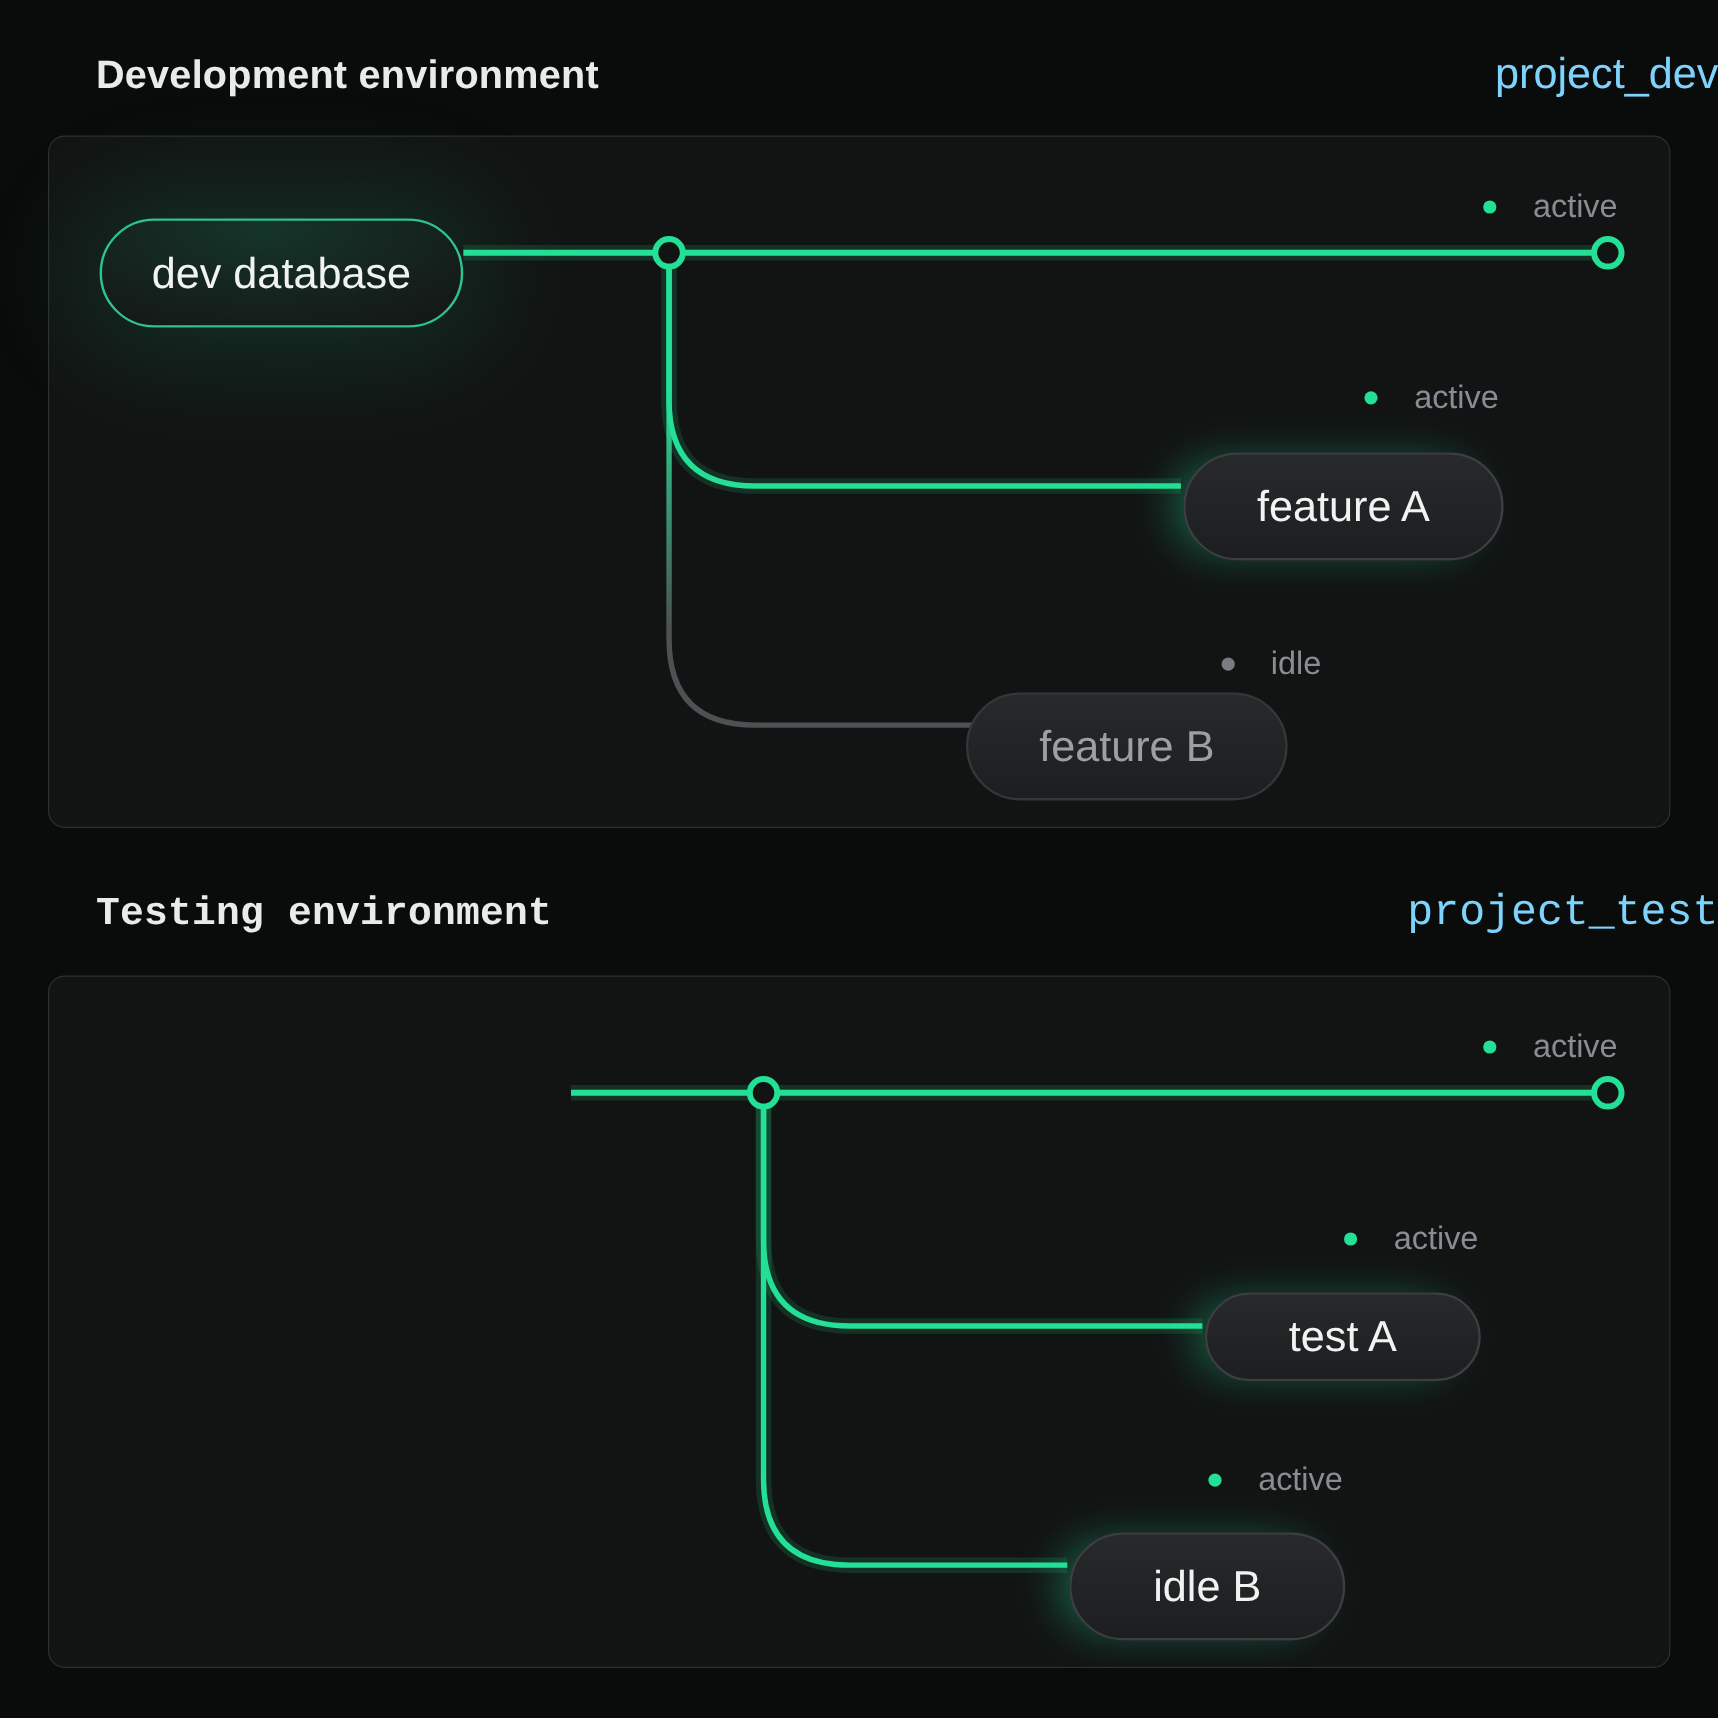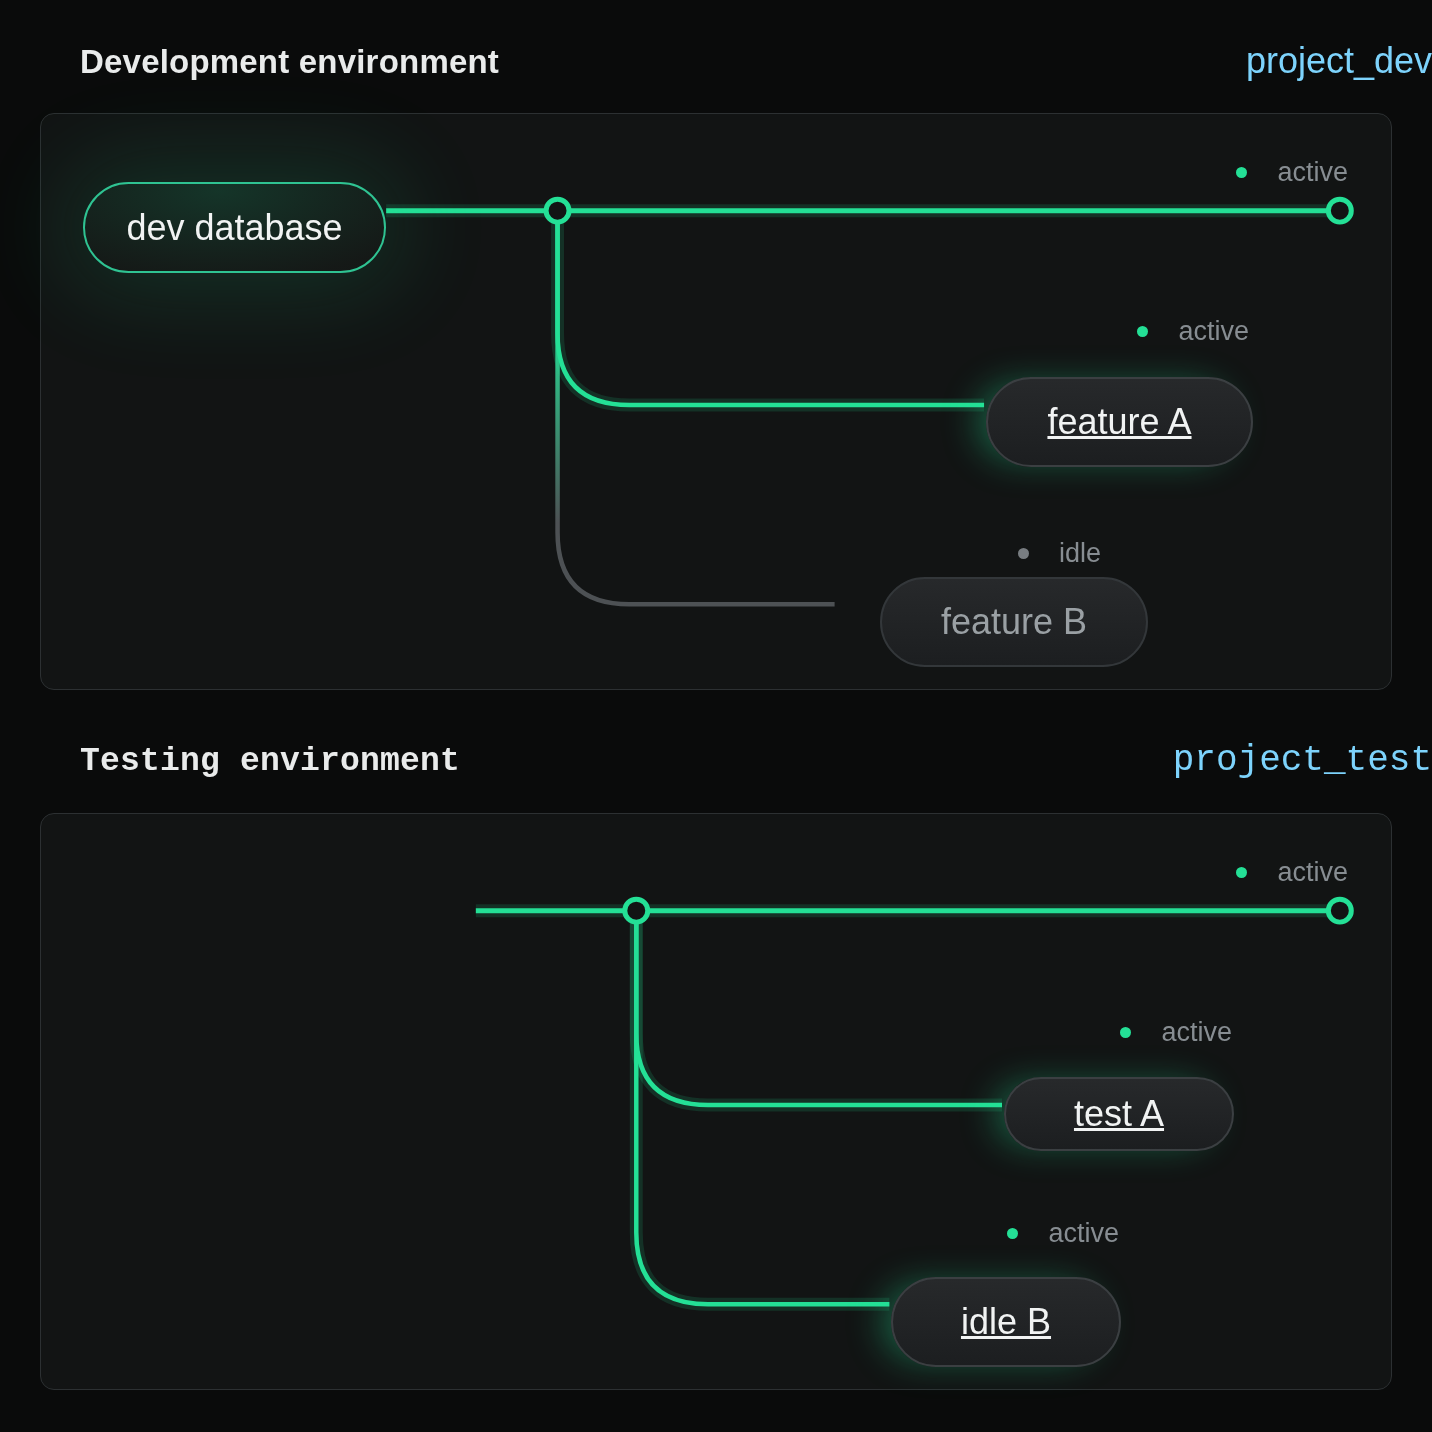--- a/index.html
+++ b/index.html
@@ -41,21 +41,20 @@
       radial-gradient(140% 200% at 45% 8%, rgba(36,224,150,0.16) 0%, rgba(21,25,23,0.92) 52%, #131615 100%);
     border: 2px solid #2fc392;
     box-shadow: 0 0 95px 20px rgba(36,224,150,0.14);
   }
   .pill.branch {
     background: linear-gradient(180deg, #27292b 0%, #1c1e20 100%);
     border: 2px solid #3b3f42;
   }
   .pill.branch.glow-left {
     box-shadow: -16px 0 36px -8px rgba(36,224,150,0.40);
-    text-decoration: underline;
   }
   .pill.branch.idle-node {
     border-color: #33373a;
   }
   .status {
     position: absolute;
     display: flex; align-items: center; gap: 30px;
     height: 36px;
     font-size: 27px; color: #878d92;
   }
@@ -109,21 +108,21 @@
     <span>active</span>
   </div>
   <div class="pill branch glow-left" style="left:945px; top:247px; width:267px; height:90px;">
     <span style="color: rgb(241, 243, 243);">feature A</span>
   </div>
 
   <div class="status" style="top:421px; right:290px;">
     <span class="dot" style="background: rgb(120, 125, 129);"></span>
     <span>idle</span>
   </div>
-  <div class="pill branch idle-node" style="left:839px; top:447px; width:268px; height:90px;">
+  <div class="pill branch idle-node" style="left:764px; top:447px; width:268px; height:90px;">
     <span style="color: rgb(154, 160, 164);">feature B</span>
   </div>
 </div>
 
 <div class="section-header" style="top:740px;font-family:Liberation Mono, monospace;">
   <h2 class="section-title">Testing environment</h2>
   <div class="project-label">project_test</div>
 </div>
 
 <div class="panel" style="top:813px;">

